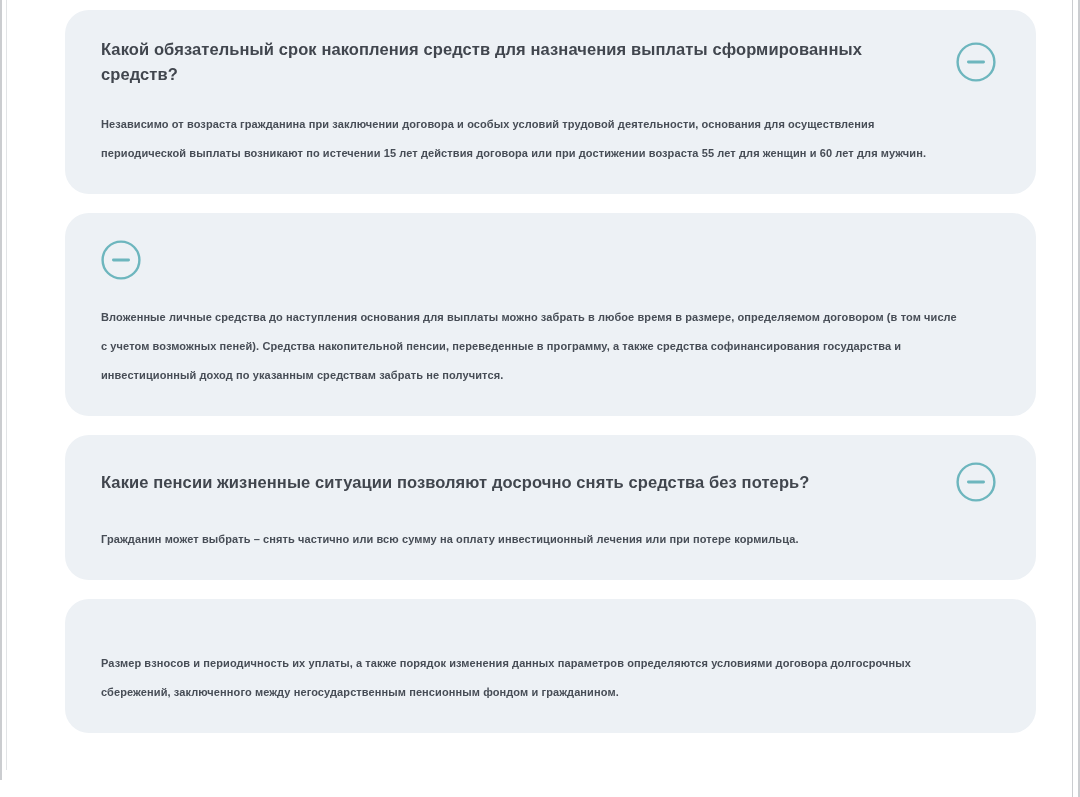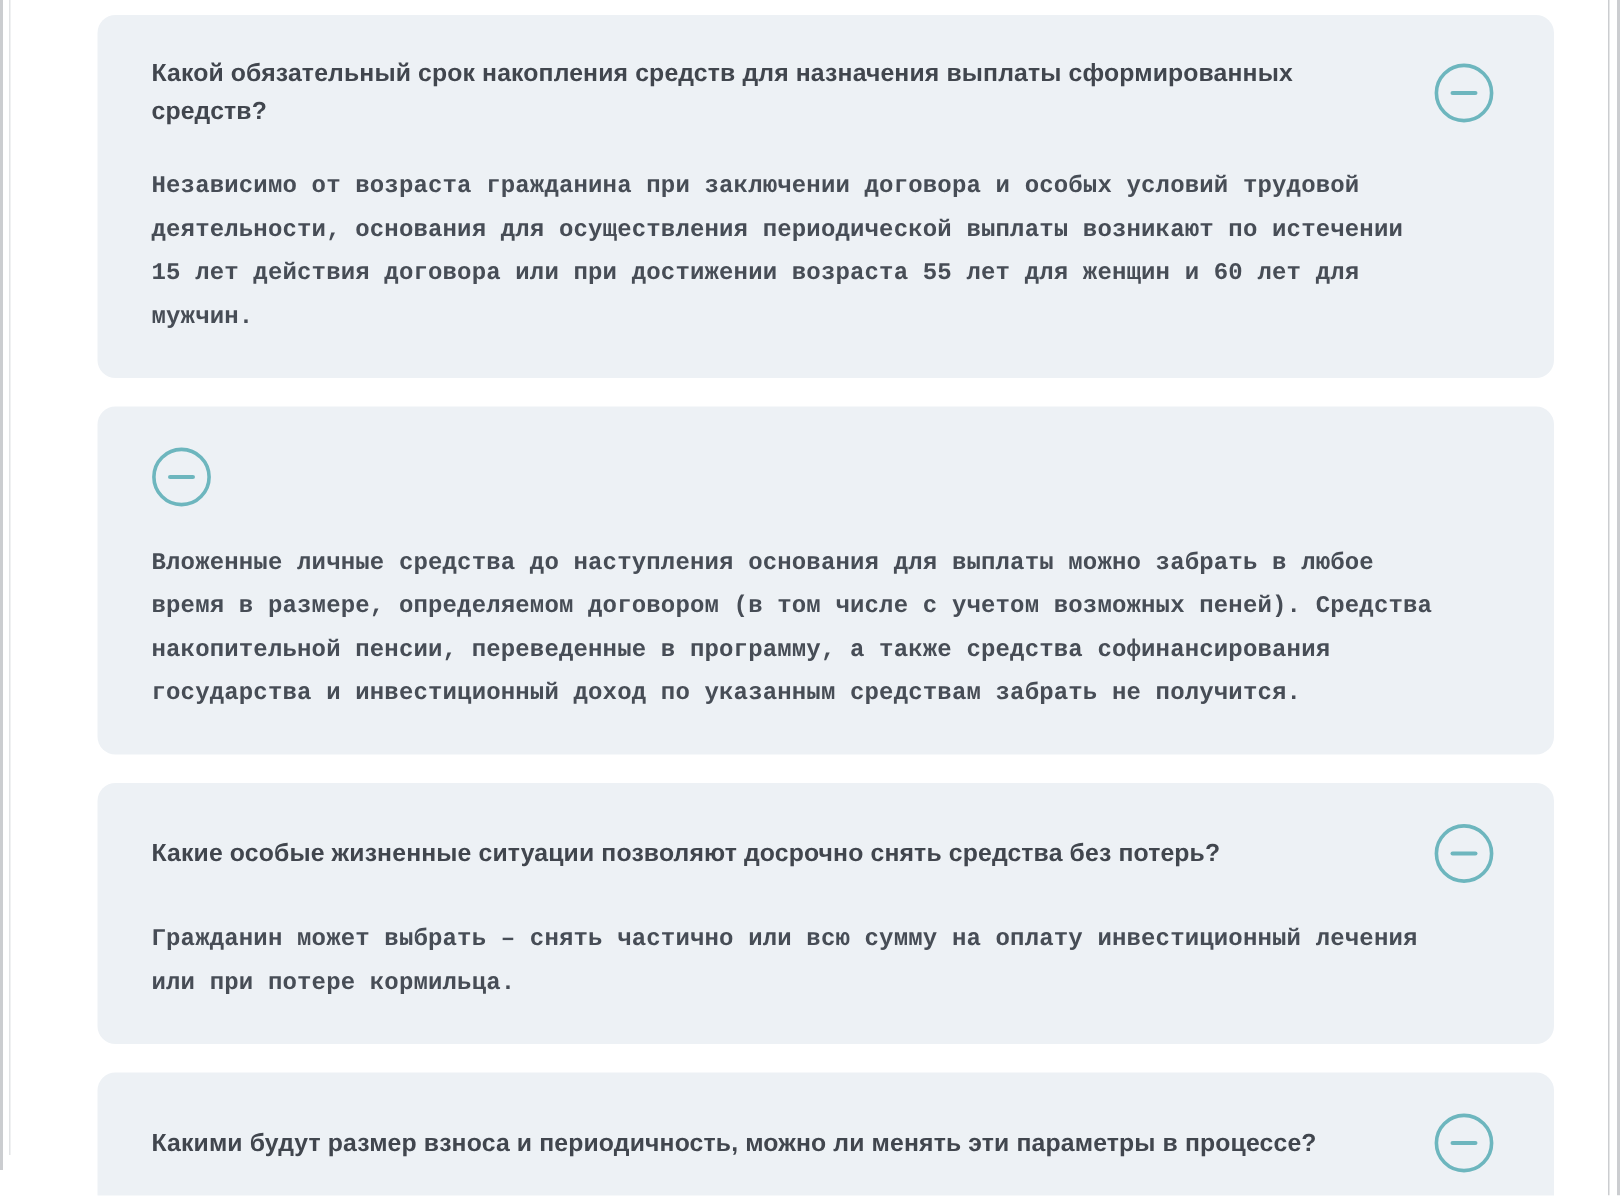--- a/index.html
+++ b/index.html
@@ -18,21 +18,21 @@
   .edge-right-outer { right: 0; width: 2px; }
 
   .faq-list {
     position: absolute;
     left: 65px;
     top: 10px;
     width: 971px;
   }
   .faq-card {
     background: #edf1f5;
-    border-radius: 12px;
+    border-radius: 24px;
     padding: 27px 40px 26px 36px;
     margin-bottom: 19px;
   }
   .faq-header {
     display: flex;
     align-items: center;
     cursor: pointer;
   }
   .faq-question {
     flex: 1 1 auto;
@@ -52,25 +52,24 @@
     border: none;
     padding: 0;
     cursor: pointer;
     color: #6db6be;
   }
   .faq-toggle svg { display: block; }
   .faq-answer {
     margin-top: 23px;
     max-width: 858px;
     color: #474d56;
-    font-size: 16px;
+    font-size: 11px;
     line-height: 29px;
     font-weight: 600;
     letter-spacing: 0.1px;
-    font-family: Liberation Mono, monospace;
   }
 </style>
 </head>
 <body>
 
 <div class="edge-line edge-left-outer"></div>
 <div class="edge-line edge-left-inner"></div>
 <div class="edge-line edge-right-inner"></div>
 <div class="edge-line edge-right-outer"></div>
 
@@ -100,41 +99,30 @@
             <line x1="12.4" y1="20" x2="27.6" y2="20" stroke="currentColor" stroke-width="2.8" stroke-linecap="round"></line>
           </svg>
         </span>
       </button>
     </div>
     <p class="faq-answer">Вложенные личные средства до наступления основания для выплаты можно забрать в любое время в размере, определяемом договором (в том числе с учетом возможных пеней). Средства накопительной пенсии, переведенные в программу, а также средства софинансирования государства и инвестиционный доход по указанным средствам забрать не получится.</p>
   </section>
 
   <section class="faq-card">
     <div class="faq-header">
-      <h3 class="faq-question">Какие особые жизненные ситуации позволяют досрочно снять средства без потерь?</h3>
+      <h3 class="faq-question">Какие пенсии жизненные ситуации позволяют досрочно снять средства без потерь?</h3>
       <button class="faq-toggle">
         <span>
           <svg width="40" height="40" viewBox="0 0 40 40">
             <circle cx="20" cy="20" r="18.4" fill="none" stroke="currentColor" stroke-width="2.4"></circle>
             <line x1="12.4" y1="20" x2="27.6" y2="20" stroke="currentColor" stroke-width="2.8" stroke-linecap="round"></line>
           </svg>
         </span>
       </button>
     </div>
     <p class="faq-answer">Гражданин может выбрать – снять частично или всю сумму на оплату инвестиционный лечения или при потере кормильца.</p>
   </section>
 
   <section class="faq-card">
-    <div class="faq-header">
-      <h3 class="faq-question">Какими будут размер взноса и периодичность, можно ли менять эти параметры в процессе?</h3>
-      <button class="faq-toggle">
-        <span>
-          <svg width="40" height="40" viewBox="0 0 40 40">
-            <circle cx="20" cy="20" r="18.4" fill="none" stroke="currentColor" stroke-width="2.4"></circle>
-            <line x1="12.4" y1="20" x2="27.6" y2="20" stroke="currentColor" stroke-width="2.8" stroke-linecap="round"></line>
-          </svg>
-        </span>
-      </button>
-    </div>
     <p class="faq-answer">Размер взносов и периодичность их уплаты, а также порядок изменения данных параметров определяются условиями договора долгосрочных сбережений, заключенного между негосударственным пенсионным фондом и гражданином.</p>
   </section>
 
 </div>
 
 </body></html>

